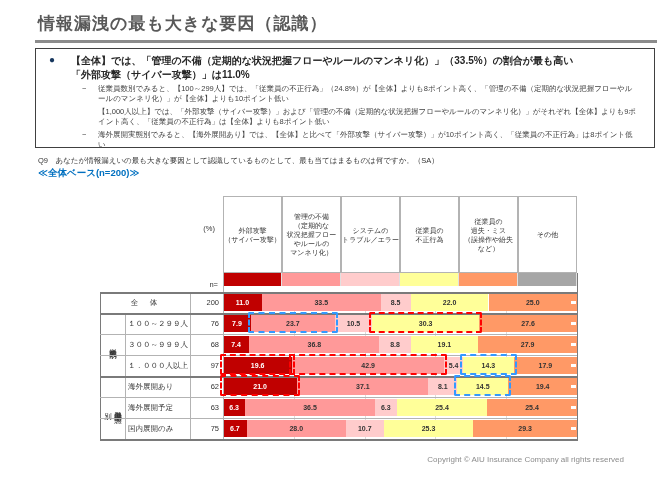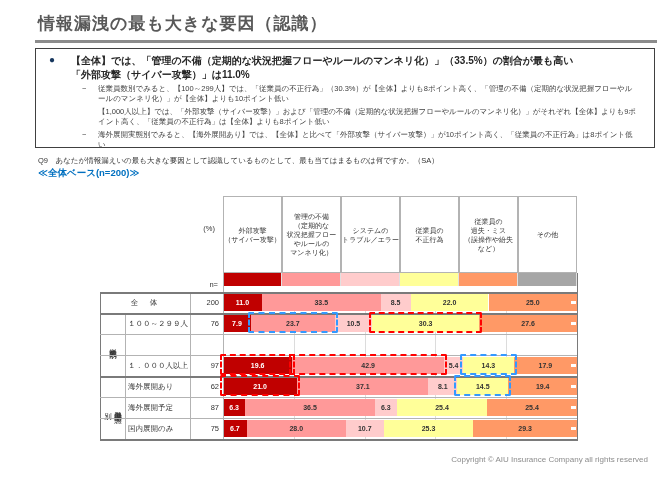--- a/index.html
+++ b/index.html
@@ -42,41 +42,41 @@
   .endtick{position:absolute;right:1px;top:7px;width:5px;height:3px;background:#fff;}
   .hl{position:absolute;top:-3px;height:21px;box-sizing:border-box;border:2px dashed #f00;border-radius:2px;z-index:5;}
 
   .gcell{position:absolute;left:0;width:25px;height:63px;box-sizing:border-box;display:flex;flex-direction:column;
     justify-content:center;align-items:center;writing-mode:vertical-rl;font-size:7.5px;line-height:10px;color:#333;letter-spacing:1px;}
 
   .vline,.hline,.gridline{position:absolute;background:#b3b3b3;}
   .gridline{background:#dcdcdc;width:1px;top:96px;height:147px;z-index:0;}
   .dark{background:#7a7a7a;}
 
-  .copyright{position:absolute;right:12px;top:455px;font-size:8px;color:#8c8c8c;}
+  .copyright{position:absolute;right:36px;top:455px;font-size:8px;color:#8c8c8c;}
 </style>
 </head>
 <body>
 
 <div class="page">
 
   <div class="title">情報漏洩の最も大きな要因（認識）</div>
   <div class="title-rule"></div>
 
   <div class="summary-box">
     <div class="bullet-row">
       <span class="bullet-dot">●</span>
       <span class="bullet-text">
         <span>【全体】では、「管理の不備（定期的な状況把握フローやルールのマンネリ化）」（33.5%）の割合が最も高い</span><br>
         <span>「外部攻撃（サイバー攻撃）」は11.0%</span>
       </span>
     </div>
     <div class="sub-row">
       <span class="sub-dash">−</span>
-      <span class="sub-text">従業員数別でみると、【100～299人】では、「従業員の不正行為」（30.3%）が【全体】よりも8ポイント高く、「管理の不備（定期的な状況把握フローやルールのマンネリ化）」が【全体】よりも10ポイント低い</span>
+      <span class="sub-text">従業員数別でみると、【100～299人】では、「従業員の不正行為」（24.8%）が【全体】よりも8ポイント高く、「管理の不備（定期的な状況把握フローやルールのマンネリ化）」が【全体】よりも10ポイント低い</span>
     </div>
     <div class="sub-row">
       <span class="sub-dash"></span>
       <span class="sub-text">【1,000人以上】では、「外部攻撃（サイバー攻撃）」および「管理の不備（定期的な状況把握フローやルールのマンネリ化）」がそれぞれ【全体】よりも9ポイント高く、「従業員の不正行為」は【全体】よりも8ポイント低い</span>
     </div>
     <div class="sub-row">
       <span class="sub-dash">−</span>
       <span class="sub-text">海外展開実態別でみると、【海外展開あり】では、【全体】と比べて「外部攻撃（サイバー攻撃）」が10ポイント高く、「従業員の不正行為」は8ポイント低い</span>
     </div>
   </div>
@@ -169,20 +169,42 @@
               <span>30.3</span>
             </div>
             <div class="seg" style="left: 72.4%; width: 27.6%; background: rgb(255, 153, 102);">
               <span>27.6</span>
             </div>
             <div class="endtick"></div>
             <div class="hl" style="left: calc(7.9% - 3px); width: calc(23.7% + 6px); border-color: rgb(51, 153, 255);"></div>
             <div class="hl" style="left: calc(42.1% - 3px); width: calc(30.3% + 6px); border-color: rgb(255, 0, 0);"></div>
           </div>
         </div>
+        <div class="drow" style="top: 42px;">
+          <div class="rlabel">３００～９９９人</div>
+          <div class="ncell">68</div>
+          <div class="bar">
+            <div class="seg" style="left: 0%; width: 7.4%; background: rgb(192, 0, 0);">
+              <span class="white">7.4</span>
+            </div>
+            <div class="seg" style="left: 7.4%; width: 36.8%; background: rgb(255, 153, 153);">
+              <span>36.8</span>
+            </div>
+            <div class="seg" style="left: 44.2%; width: 8.8%; background: rgb(255, 204, 204);">
+              <span>8.8</span>
+            </div>
+            <div class="seg" style="left: 53%; width: 19.1%; background: rgb(255, 255, 153);">
+              <span>19.1</span>
+            </div>
+            <div class="seg" style="left: 72.1%; width: 27.9%; background: rgb(255, 153, 102);">
+              <span>27.9</span>
+            </div>
+            <div class="endtick"></div>
+          </div>
+        </div>
         <div class="drow" style="top: 63px;">
           <div class="rlabel">１．０００人以上</div>
           <div class="ncell">97</div>
           <div class="bar">
             <div class="seg" style="left: 0%; width: 19.5804%; background: rgb(192, 0, 0);">
               <span class="white">19.6</span>
             </div>
             <div class="seg" style="left: 19.5804%; width: 42.8571%; background: rgb(255, 153, 153);">
               <span>42.9</span>
             </div>
@@ -220,21 +242,21 @@
             <div class="seg" style="left: 80.6194%; width: 19.3806%; background: rgb(255, 153, 102);">
               <span>19.4</span>
             </div>
             <div class="endtick"></div>
             <div class="hl" style="left: calc(0% - 3px); width: calc(20.979% + 6px); border-color: rgb(255, 0, 0);"></div>
             <div class="hl" style="left: calc(66.1339% - 3px); width: calc(14.4855% + 6px); border-color: rgb(51, 153, 255);"></div>
           </div>
         </div>
         <div class="drow" style="top: 105px;">
           <div class="rlabel">海外展開予定</div>
-          <div class="ncell">87</div>
+          <div class="ncell">63</div>
           <div class="bar">
             <div class="seg" style="left: 0%; width: 6.30631%; background: rgb(192, 0, 0);">
               <span class="white">6.3</span>
             </div>
             <div class="seg" style="left: 6.30631%; width: 36.5365%; background: rgb(255, 153, 153);">
               <span>36.5</span>
             </div>
             <div class="seg" style="left: 42.8428%; width: 6.30631%; background: rgb(255, 204, 204);">
               <span>6.3</span>
             </div>

